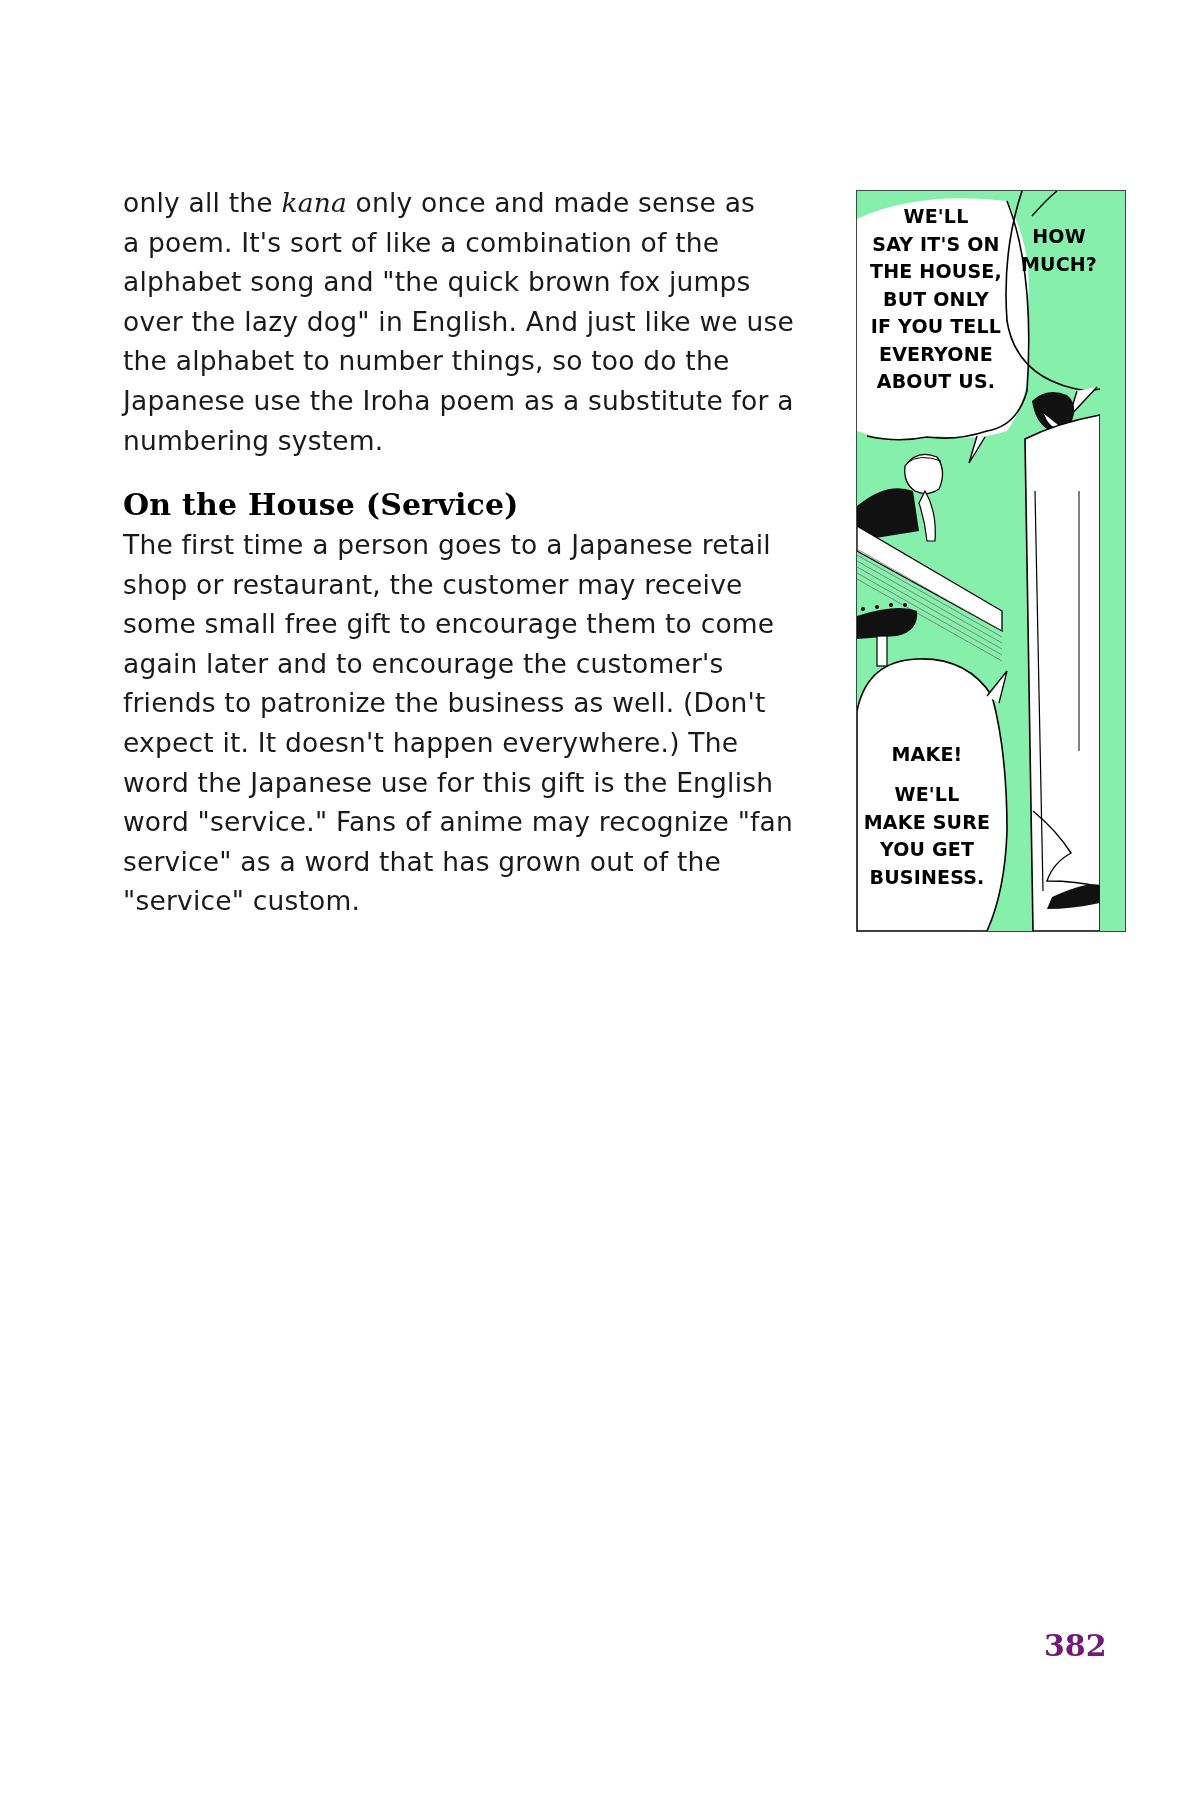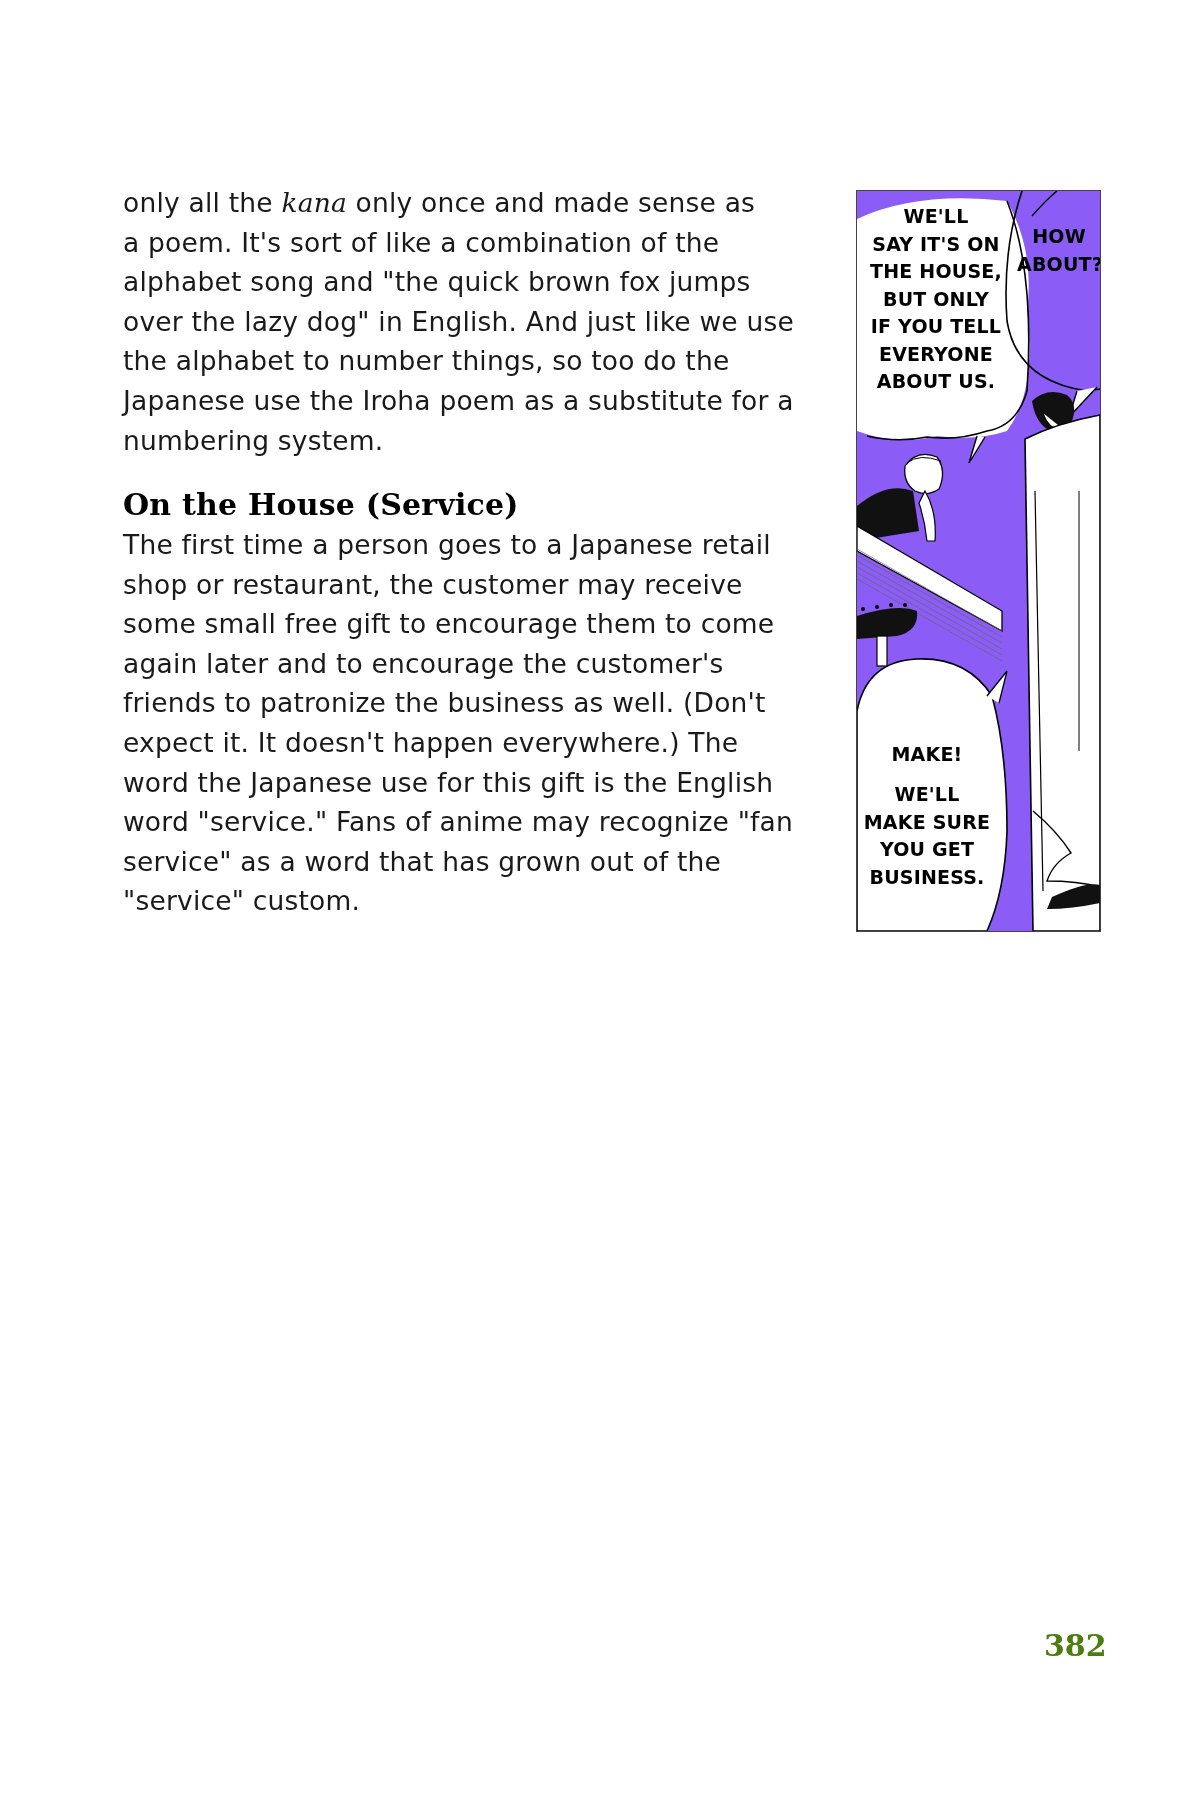--- a/index.html
+++ b/index.html
@@ -10,31 +10,31 @@
     letter-spacing: 0.2px; color: #1a1a1a;
   }
   .col p { margin: 0; white-space: pre-line; }
   .col em { font-family: "DejaVu Serif", serif; font-style: italic; }
   .heading {
     font-family: "DejaVu Serif", serif; font-weight: bold; font-size: 30px;
     margin-bottom: 0; line-height: 40px; color: #000;
   }
   .panel {
     position: absolute; left: 856px; top: 190px; width: 243px; height: 740px;
-    border: 1.5px solid #444; background: #8b5cf6; overflow: hidden;
+    border: 1.5px solid #444; background: #86efac; overflow: hidden; padding-left: 25px;
   }
   .panel svg { position: absolute; left: 0; top: 0; }
   .bubble-text {
     position: absolute; font-family: "DejaVu Sans", sans-serif; font-size: 19px;
     font-weight: bold; text-align: center; line-height: 27.5px; color: #000;
     letter-spacing: 0.2px;
   }
   .page-num {
     position: absolute; left: 1044px; top: 1628px;
-    font-family: "DejaVu Serif", serif; font-weight: bold; font-size: 30px; color: #4d7c0f;
+    font-family: "DejaVu Serif", serif; font-weight: bold; font-size: 30px; color: #701a75;
   }
 </style>
 </head>
 <body>
 
 <div class="col">
   <p><span>only all the </span><em>kana</em><span> only once and made sense as
 a poem. It's sort of like a combination of the
 alphabet song and "the quick brown fox jumps
 over the lazy dog" in English. And just like we use
@@ -101,21 +101,21 @@
     <path d="M130,505 L150,480 L142,512" fill="#fff" stroke="#000" stroke-width="1.3"></path>
   </svg>
   <div class="bubble-text" style="left:0px; top:12px; width:158px; white-space:pre-line;">WE'LL
 SAY IT'S ON
 THE HOUSE,
 BUT ONLY
 IF YOU TELL
 EVERYONE
 ABOUT US.</div>
   <div class="bubble-text" style="left:160px; top:32px; width:84px; white-space:pre-line;">HOW
-ABOUT?</div>
+MUCH?</div>
   <div class="bubble-text" style="left:8px; top:550px; width:124px;">MAKE!</div>
   <div class="bubble-text" style="left:0px; top:590px; width:140px; white-space:pre-line;">WE'LL
 MAKE SURE
 YOU GET
 BUSINESS.</div>
 </div>
 
 <div class="page-num">382</div>
 
 </body></html>

